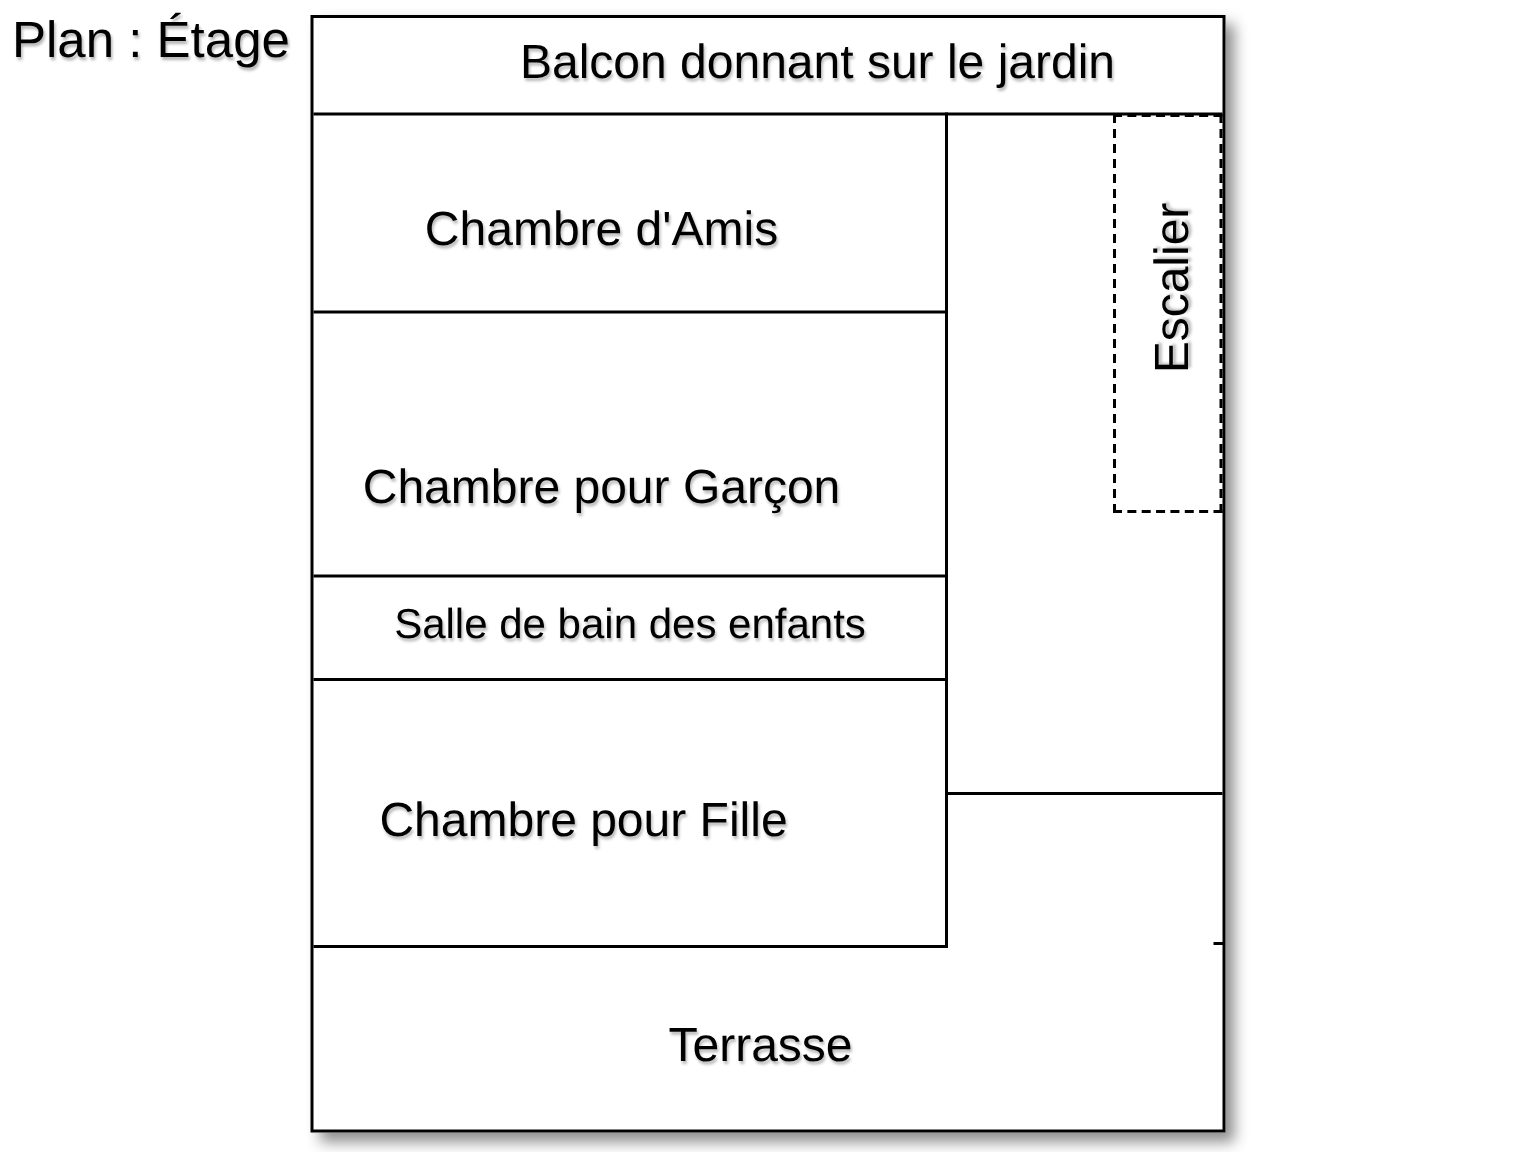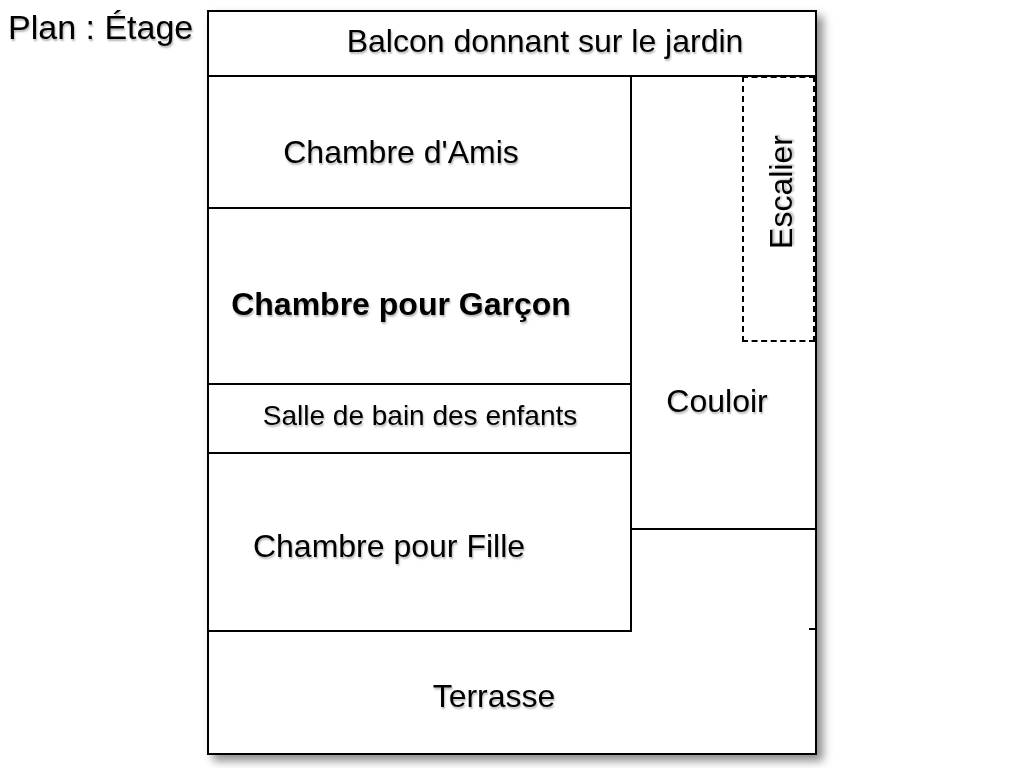--- a/index.html
+++ b/index.html
@@ -70,25 +70,25 @@
     transform: translate(-50%, -50%);
     white-space: nowrap;
     font-size: 32px;
     color: #000;
     text-shadow: 1px 2px 2px rgba(0,0,0,0.28);
     line-height: 1;
   }
 
   .label-balcony  { left: 288px; top: 29px; margin-left: 48px; }
   .label-amis     { left: 192px; top: 128px; margin-top: 12px; }
-  .label-garcon   { left: 192px; top: 292px; font-weight: bold; }
+  .label-garcon   { left: 192px; top: 312px; }
   .label-salle    { left: 211px; top: 404px; font-size: 28px; }
   .label-fille    { left: 180px; top: 534px; text-align: center; }
   .label-couloir  { left: 508px; top: 389px; }
-  .label-terrasse { left: 285px; top: 684px; }
+  .label-terrasse { left: 298px; top: 684px; }
   .label-escalier {
     left: 572px;
     top: 180px;
     transform: translate(-50%, -50%) rotate(-90deg);
   }
 </style>
 </head>
 <body>
 
 <div class="page-title">Plan : Étage</div>
@@ -109,19 +109,18 @@
   <div class="room-label label-balcony">Balcon donnant sur le jardin</div>
 
   <div class="room-label label-amis">Chambre d'Amis</div>
 
   <div class="room-label label-garcon">Chambre pour Garçon</div>
 
   <div class="room-label label-salle">Salle de bain des enfants</div>
 
   <div class="room-label label-fille">Chambre pour Fille</div>
 
-  <div class="room-label label-couloir">Couloir</div>
 
   <div class="room-label label-escalier">Escalier</div>
 
   <div class="room-label label-terrasse">Terrasse</div>
 
 </div>
 
 </body></html>

